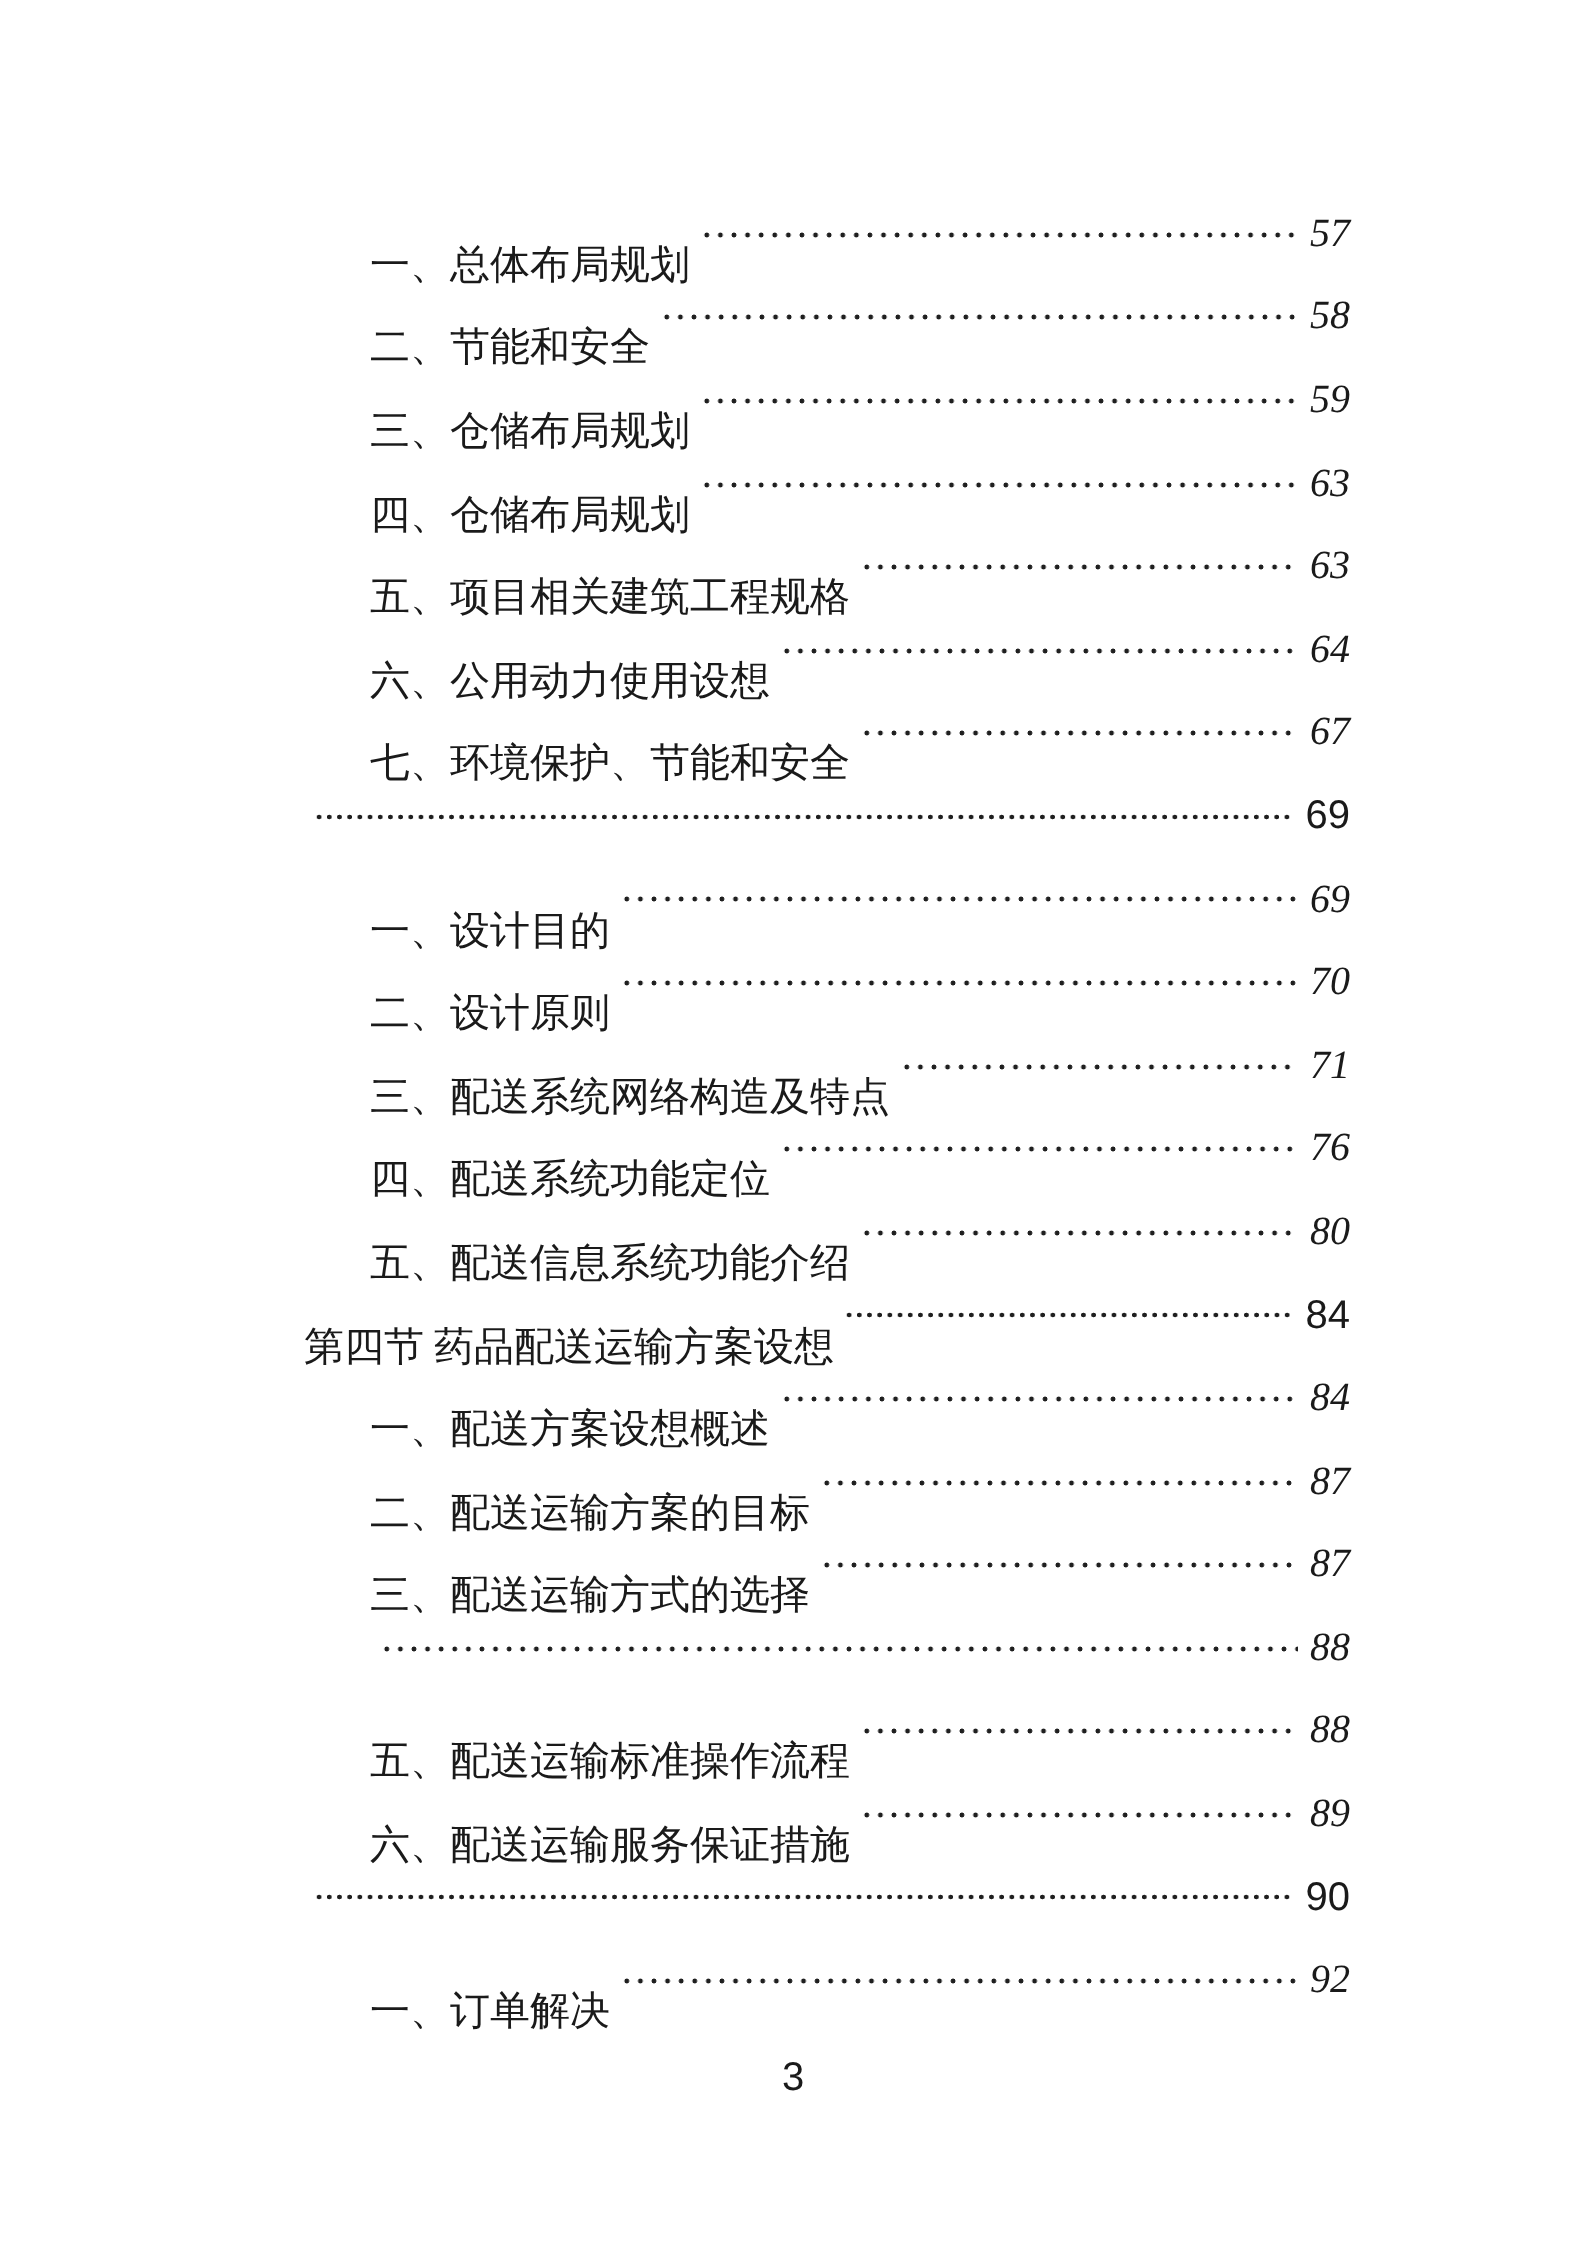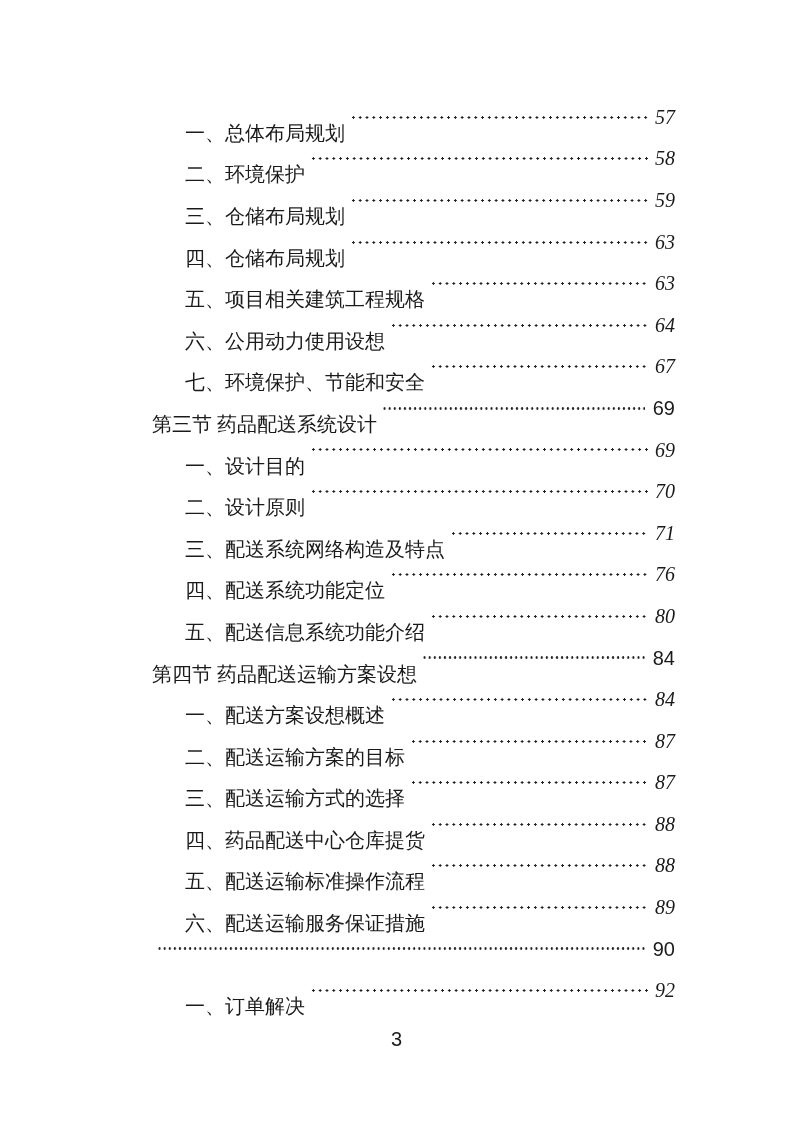--- a/index.html
+++ b/index.html
@@ -78,21 +78,21 @@
 
 <div class="page">
 
   <div class="toc" id="toc-list">
       <div class="toc-row sub">
       <span class="toc-label">一、总体布局规划</span>
       <span class="dot-leader"></span>
       <span class="toc-page-num">57</span>
     </div>
       <div class="toc-row sub">
-      <span class="toc-label">二、环境保护</span>
+      <span class="toc-label">二、节能和安全</span>
       <span class="dot-leader"></span>
       <span class="toc-page-num">58</span>
     </div>
       <div class="toc-row sub">
       <span class="toc-label">三、仓储布局规划</span>
       <span class="dot-leader"></span>
       <span class="toc-page-num">59</span>
     </div>
       <div class="toc-row sub">
       <span class="toc-label">四、仓储布局规划</span>
@@ -108,21 +108,20 @@
       <span class="toc-label">六、公用动力使用设想</span>
       <span class="dot-leader"></span>
       <span class="toc-page-num">64</span>
     </div>
       <div class="toc-row sub">
       <span class="toc-label">七、环境保护、节能和安全</span>
       <span class="dot-leader"></span>
       <span class="toc-page-num">67</span>
     </div>
       <div class="toc-row section">
-      <span class="toc-label">第三节 药品配送系统设计</span>
       <span class="dot-leader"></span>
       <span class="toc-page-num">69</span>
     </div>
       <div class="toc-row sub">
       <span class="toc-label">一、设计目的</span>
       <span class="dot-leader"></span>
       <span class="toc-page-num">69</span>
     </div>
       <div class="toc-row sub">
       <span class="toc-label">二、设计原则</span>
@@ -158,21 +157,20 @@
       <span class="toc-label">二、配送运输方案的目标</span>
       <span class="dot-leader"></span>
       <span class="toc-page-num">87</span>
     </div>
       <div class="toc-row sub">
       <span class="toc-label">三、配送运输方式的选择</span>
       <span class="dot-leader"></span>
       <span class="toc-page-num">87</span>
     </div>
       <div class="toc-row sub">
-      <span class="toc-label">四、药品配送中心仓库提货</span>
       <span class="dot-leader"></span>
       <span class="toc-page-num">88</span>
     </div>
       <div class="toc-row sub">
       <span class="toc-label">五、配送运输标准操作流程</span>
       <span class="dot-leader"></span>
       <span class="toc-page-num">88</span>
     </div>
       <div class="toc-row sub">
       <span class="toc-label">六、配送运输服务保证措施</span>

